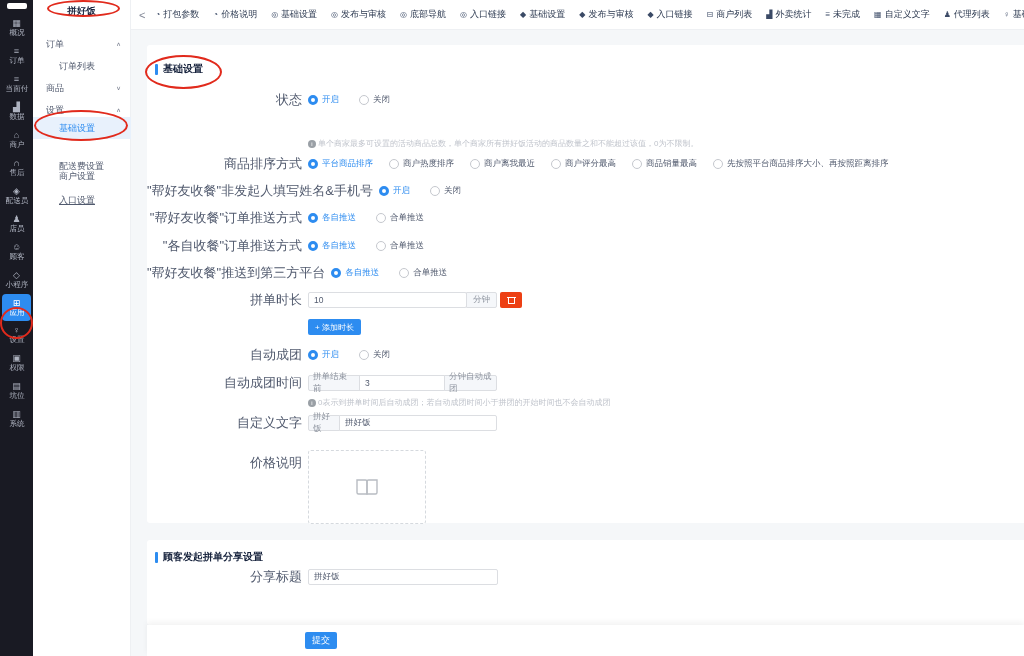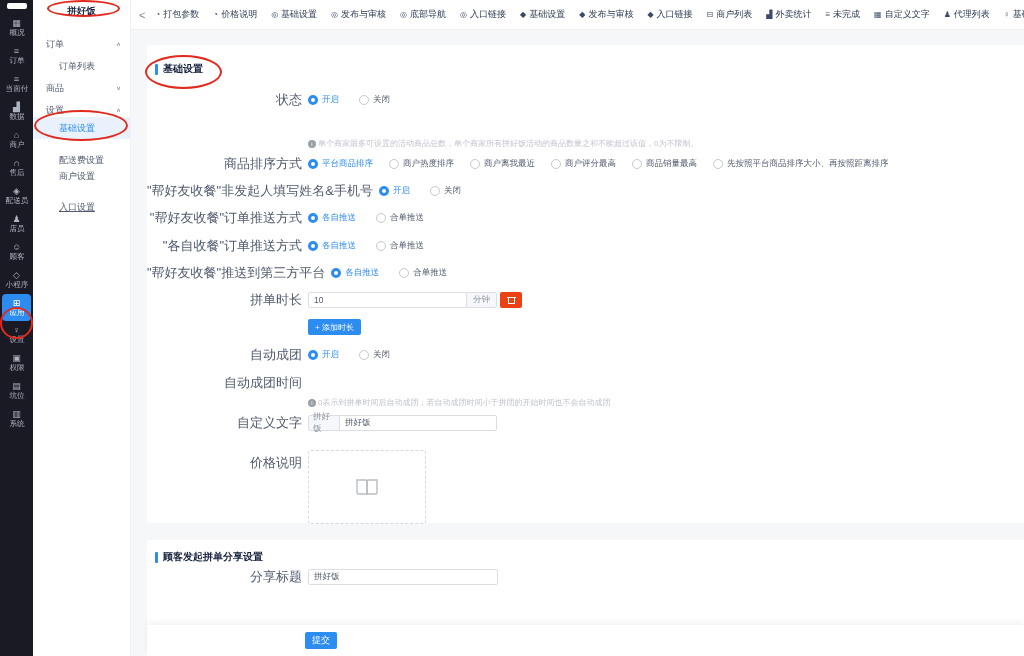--- a/index.html
+++ b/index.html
@@ -164,27 +164,27 @@
         <span>商品</span>
         <span class="arrow">∨</span>
       </div>
       <div class="smenu-row group" style="top: 99px;">
         <span>设置</span>
         <span class="arrow">∧</span>
       </div>
       <div class="smenu-row item active" style="top: 117px;">
         <span>基础设置</span>
       </div>
-      <div class="smenu-row item" style="top: 149px;">
+      <div class="smenu-row item" style="top: 155px;">
         <span>配送费设置</span>
       </div>
       <div class="smenu-row item" style="top: 165px;">
         <span>商户设置</span>
       </div>
-      <div class="smenu-row item" style="top: 196px; text-decoration: underline;">
+      <div class="smenu-row item" style="top: 189px; text-decoration: underline;">
         <span>入口设置</span>
       </div>
     </div>
 </div>
 
 <div class="topbar">
   <span class="back-chevron">&lt;</span>
   <div class="tabs" id="tabs">
       <div class="tab">
         <span class="tic">◔</span>
@@ -391,20 +391,26 @@
           </span>
           <span class="ropt">
             <span class="rdot"></span>
             <span class="rtext">关闭</span>
           </span>
         </span>
     </div>
 
     <div class="frow" style="top:330px;height:16px">
       <span class="flabel">自动成团时间</span>
+      <span class="fctrl">
+        <span class="aff pfx" style="width:52px">拼单结束前</span>
+        <span class="aff mid" style="width:0;padding:0;border:none"></span>
+        <input class="inp mid" style="width: 86px;" value="3">
+        <span class="aff sfx" style="width:53px">分钟自动成团</span>
+      </span>
     </div>
 
     <div class="hintrow" style="top:352px">
       <i class="info-icon"></i>
       <span>0表示到拼单时间后自动成团；若自动成团时间小于拼团的开始时间也不会自动成团</span>
     </div>
 
     <div class="frow" style="top:370px;height:16px">
       <span class="flabel">自定义文字</span>
       <span class="fctrl">

